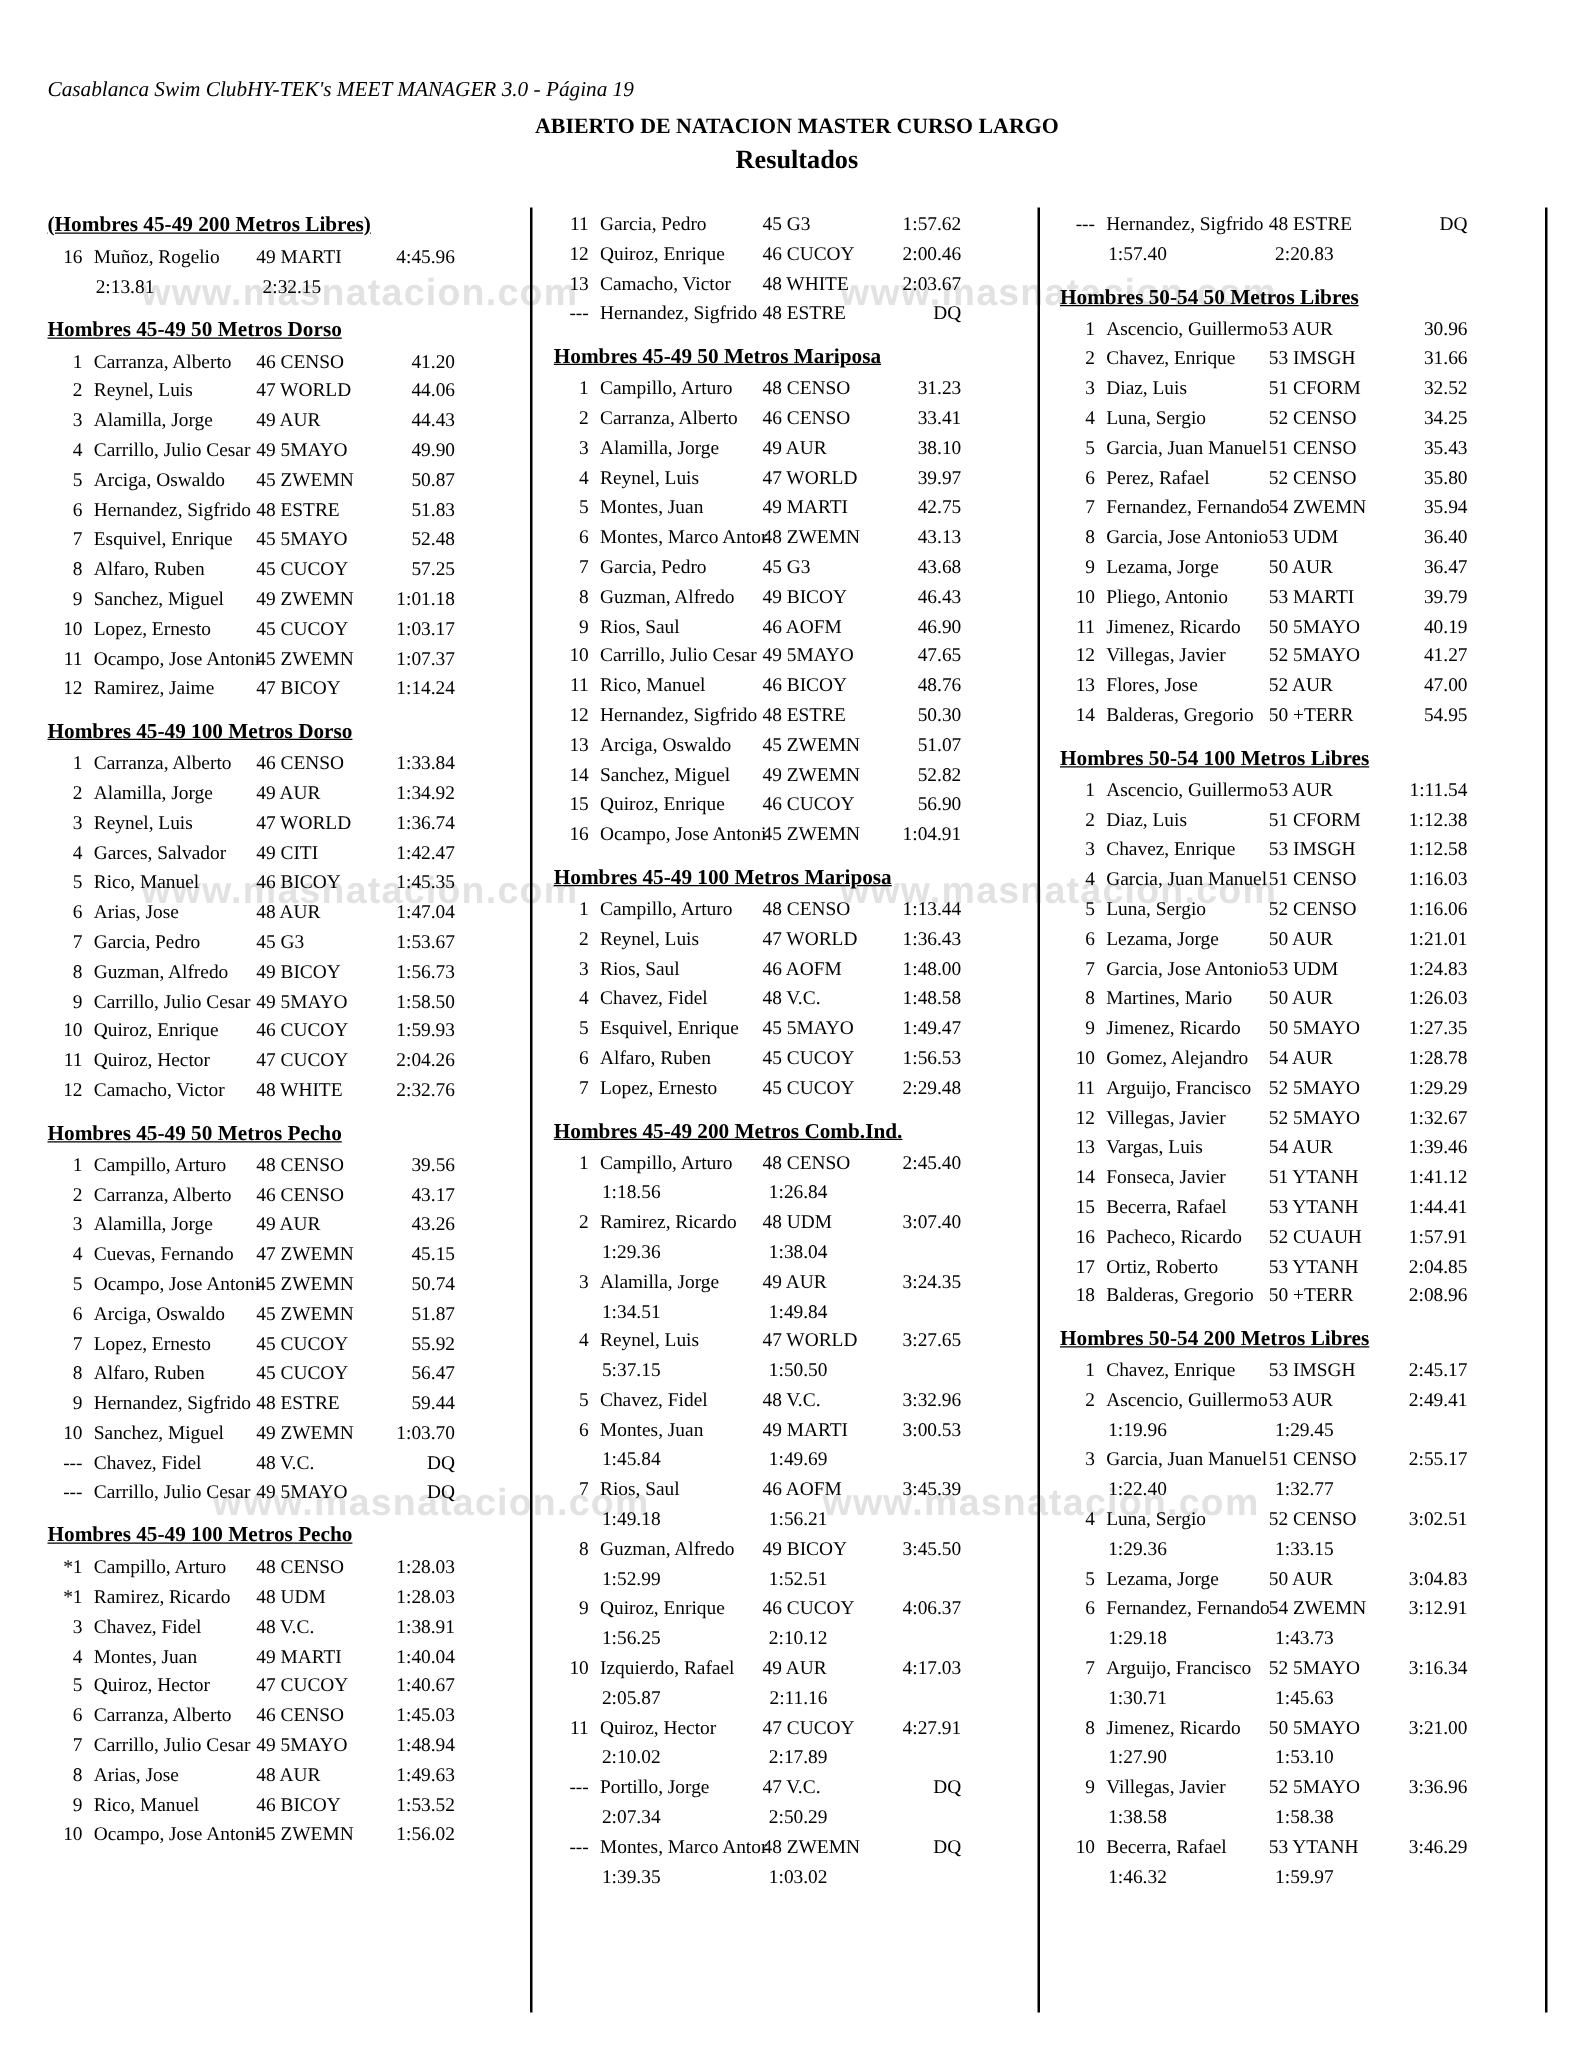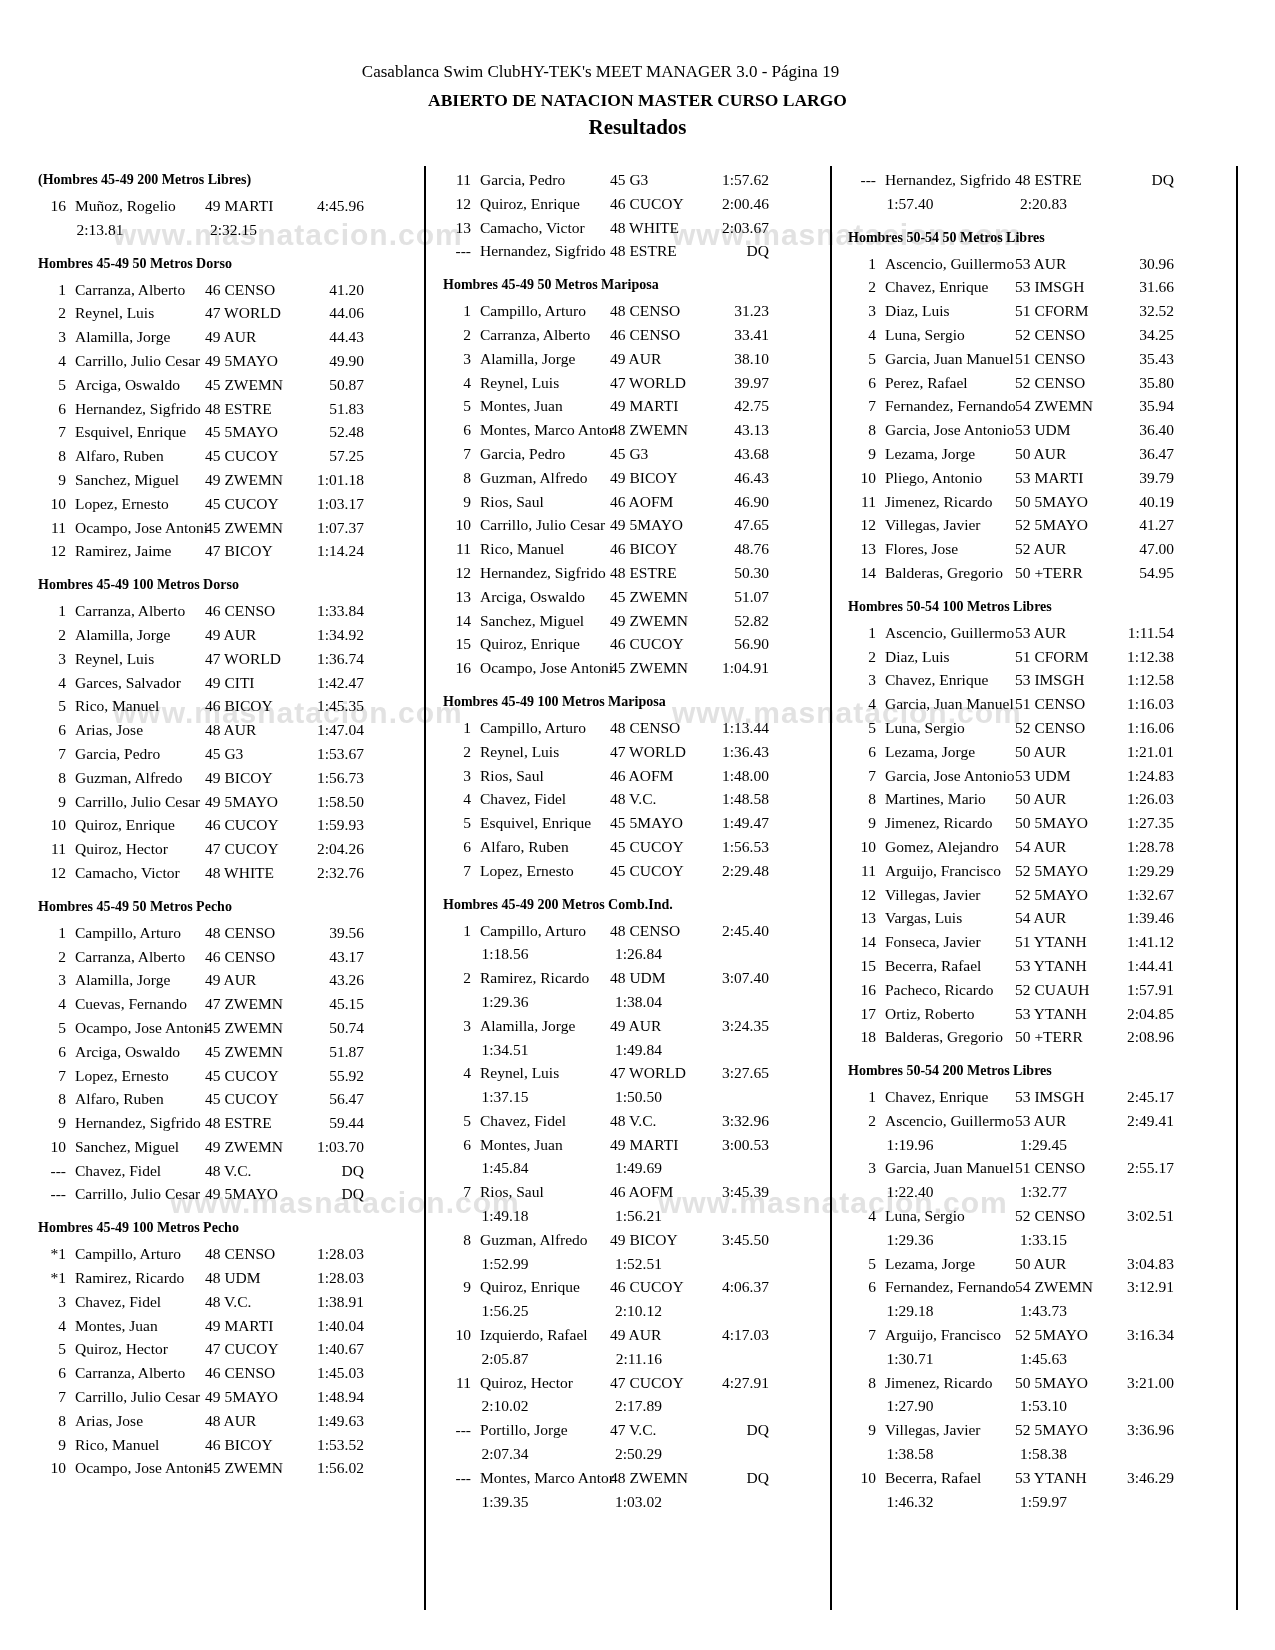--- a/index.html
+++ b/index.html
@@ -7,22 +7,22 @@
     width:1275px;height:1650px;background:#ffffff;
     font-family:"Liberation Serif","DejaVu Serif",serif;
     color:#000;
     overflow:hidden;
   }
   .page{position:relative;width:1275px;height:1650px;background:#fff;}
 
   
   .topbar{
     position:absolute;top:62px;left:38px;right:112px;
-    display:flex;justify-content:center;
-    font-size:17px;line-height:20px;white-space:nowrap;
+    display:flex;justify-content:flex-start;
+    font-size:17px;line-height:20px;white-space:nowrap;font-style:italic;
   }
 
   
   .center-head{position:absolute;top:90px;left:0;width:100%;text-align:center;}
   .meet-title{font-weight:bold;font-size:17.5px;line-height:21px;}
   .meet-date{font-weight:bold;font-size:16px;line-height:20px;margin-top:5px;}
   .results-label{font-weight:bold;font-size:21px;line-height:25px;margin-top:4px;}
 
   
   .vline{position:absolute;top:166px;height:1444px;width:2px;background:#000;}
@@ -38,22 +38,22 @@
     color:#e2e2e2;white-space:nowrap;
   }
 
   
   .col{position:absolute;top:168px;width:326px;z-index:1;}
   .c0{left:38px;}
   .c1{left:443px;}
   .c2{left:848px;}
 
   .event-title{
-    font-weight:bold;font-size:14px;line-height:24px;
-    margin:10px 0 2px 0;white-space:nowrap;
+    font-weight:bold;font-size:17px;line-height:24px;
+    margin:10px 0 2px 0;white-space:nowrap;text-decoration:underline;
   }
   .col .event-title:first-child{margin-top:0;}
 
   .row{
     display:grid;
     grid-template-columns:28px 139px 107px auto;
     height:23.8px;line-height:23.8px;
     font-size:15.5px;white-space:nowrap;
   }
   .rk{text-align:right;}
@@ -567,21 +567,21 @@
         <span class="tm">49 AUR</span>
         <span class="ti">3:24.35</span>
       </div>
       <div class="splits-row"><span class="s1">1:34.51</span><span class="s2">1:49.84</span></div>
       <div class="row">
         <span class="rk">4</span>
         <span class="nm">Reynel, Luis</span>
         <span class="tm">47 WORLD</span>
         <span class="ti">3:27.65</span>
       </div>
-      <div class="splits-row"><span class="s1">1:37.15</span><span class="s2">1:50.50</span></div>
+      <div class="splits-row"><span class="s1">5:37.15</span><span class="s2">1:50.50</span></div>
       <div class="row">
         <span class="rk">5</span>
         <span class="nm">Chavez, Fidel</span>
         <span class="tm">48 V.C.</span>
         <span class="ti">3:32.96</span>
       </div>
       <div class="row">
         <span class="rk">6</span>
         <span class="nm">Montes, Juan</span>
         <span class="tm">49 MARTI</span>

